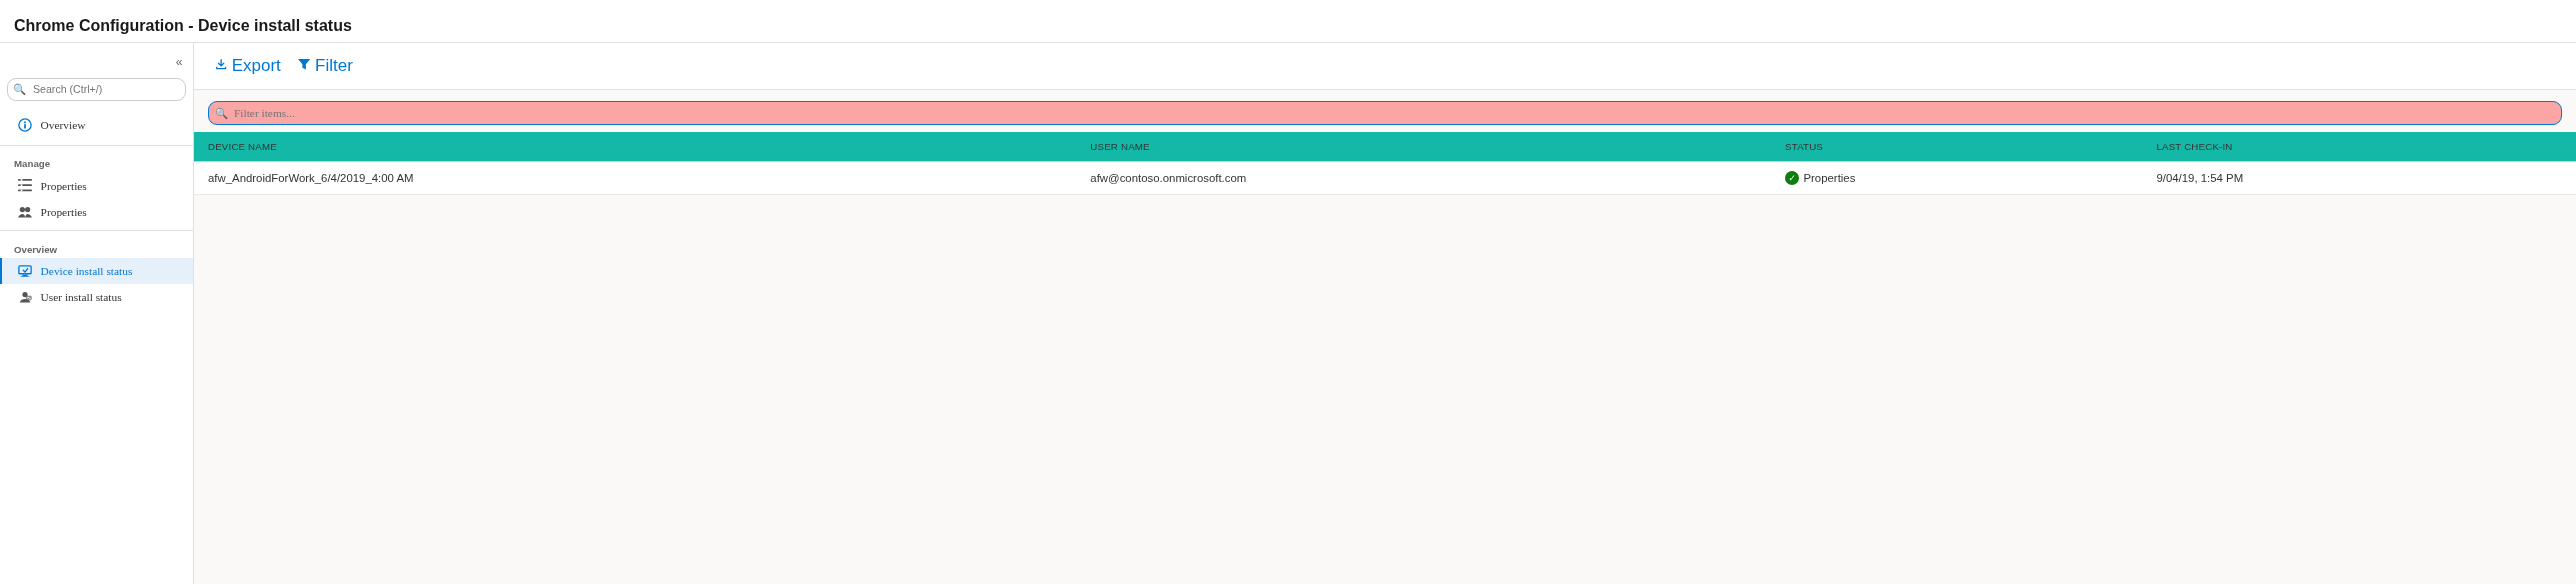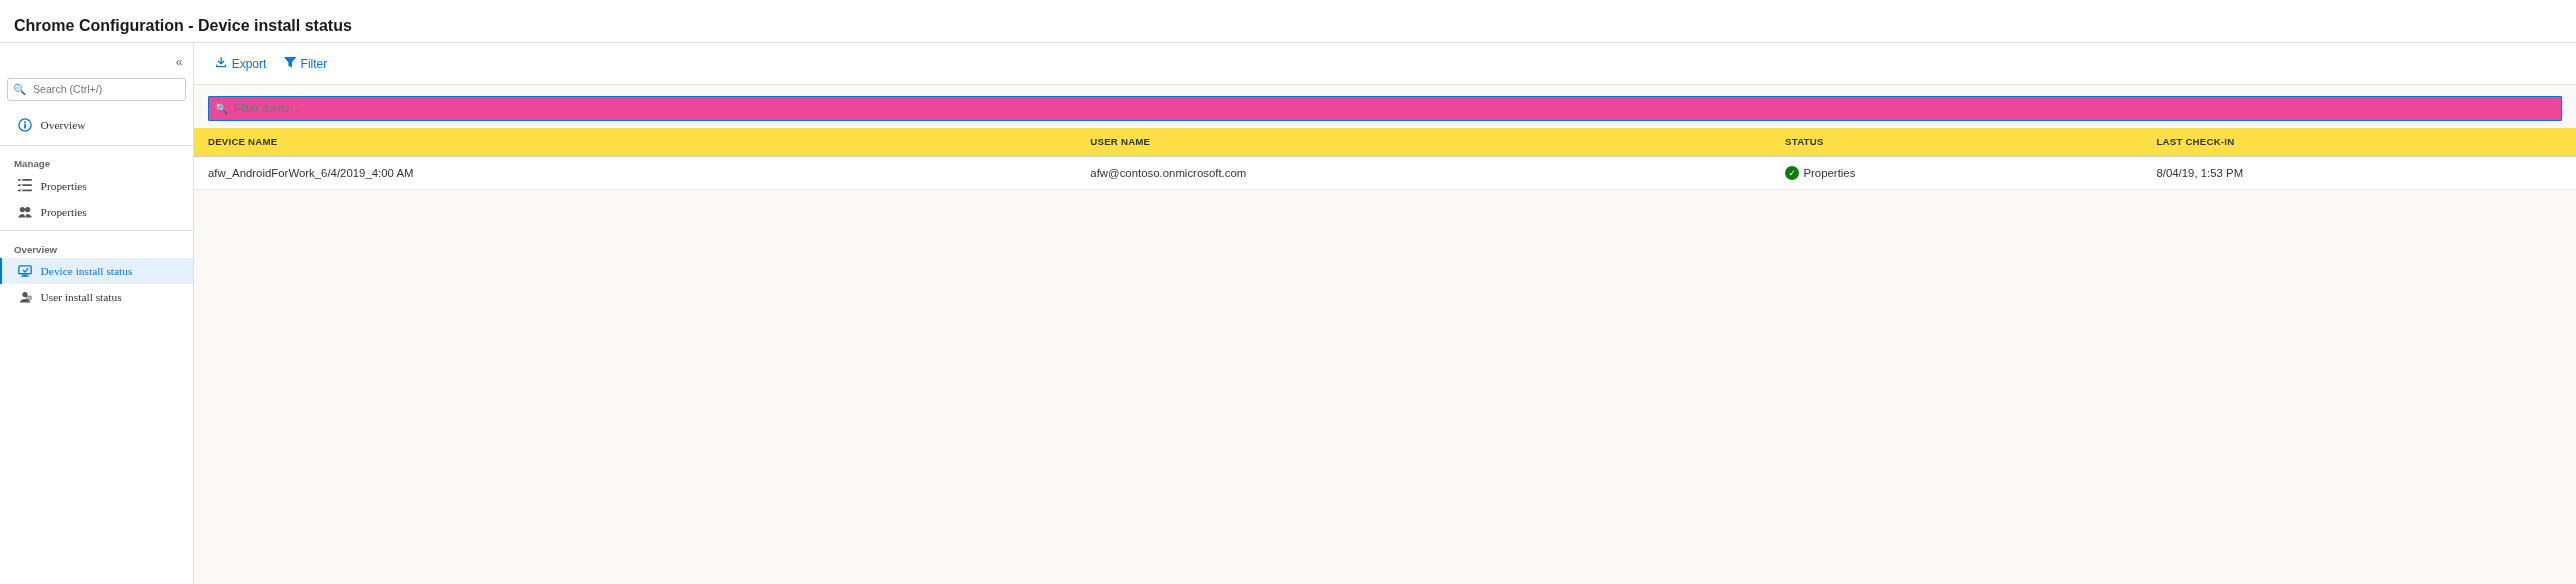--- a/index.html
+++ b/index.html
@@ -49,21 +49,21 @@
       padding: 1.8px 3.5px;
     }
 
     .sidebar-search {
       margin: 0 7px 10.6px 7px;
     }
     .sidebar-search input {
       width: 100%;
       padding: 4.4px 7px 4.4px 25px;
       border: 0.9px solid #ccc;
-      border-radius: 3px;
+      border-radius: 9px;
       font-size: 10.6px;
       color: #333;
       background: #fff;
       outline: none;
     }
     .search-wrapper {
       position: relative;
     }
     .search-wrapper .search-icon {
       position: absolute;
@@ -130,42 +130,43 @@
       gap: 3.5px;
     }
     .toolbar-btn {
       display: flex;
       align-items: center;
       gap: 4.4px;
       background: none;
       border: none;
       cursor: pointer;
       color: #0078d4;
-      font-size: 12px;
+      font-size: 17px;
       padding: 4.4px 7px;
       border-radius: 1.8px;
     }
     .toolbar-btn .btn-icon {
       font-size: 12.3px;
     }
 
     
     .filter-bar {
       padding: 10.6px 14px 7px 14px;
       background: #faf9f8;
     }
     .filter-bar input {
       width: 100%;
       padding: 5.3px 8.8px 5.3px 25px;
       border: 1.8px solid #0078d4;
-      border-radius: 1px;
+      border-radius: 9px;
       font-size: 11.4px;
       color: #333;
-      background: #ec4899;
+      background: #fca5a5;
       outline: none;
+      font-family: Liberation Serif, serif;
     }
     .filter-wrapper {
       position: relative;
     }
     .filter-wrapper .filter-search-icon {
       position: absolute;
       left: 7px;
       top: 50%;
       transform: translateY(-50%);
       color: #999;
@@ -175,25 +176,25 @@
     
     .data-table {
       width: 100%;
       border-collapse: collapse;
       background: #fff;
     }
     .data-table th {
       text-align: left;
       padding: 8.8px 14px;
       font-size: 9.7px;
-      font-weight: 700;
+      font-weight: 400;
       color: #333;
       text-transform: uppercase;
       border-bottom: 0.9px solid #ccc;
-      background: #fde047;
+      background: #14b8a6;
       letter-spacing: 0.02em;
     }
     .data-table td {
       padding: 8.8px 14px;
       border-bottom: 0.9px solid #e8e8e8;
       font-size: 11.4px;
       color: #333;
     }
 
     .status-success {
@@ -355,21 +356,21 @@
         <tbody>
           <tr class="table-row">
             <td>afw_AndroidForWork_6/4/2019_4:00 AM</td>
             <td>afw@contoso.onmicrosoft.com</td>
             <td>
               <div class="status-success">
                 <span class="status-icon-success">✓</span>
                 <span>Properties</span>
               </div>
             </td>
-            <td>8/04/19, 1:53 PM</td>
+            <td>9/04/19, 1:54 PM</td>
           </tr>
         </tbody>
       </table>
     </div>
 
   </div>
 </div>
 
 
 </body></html>

